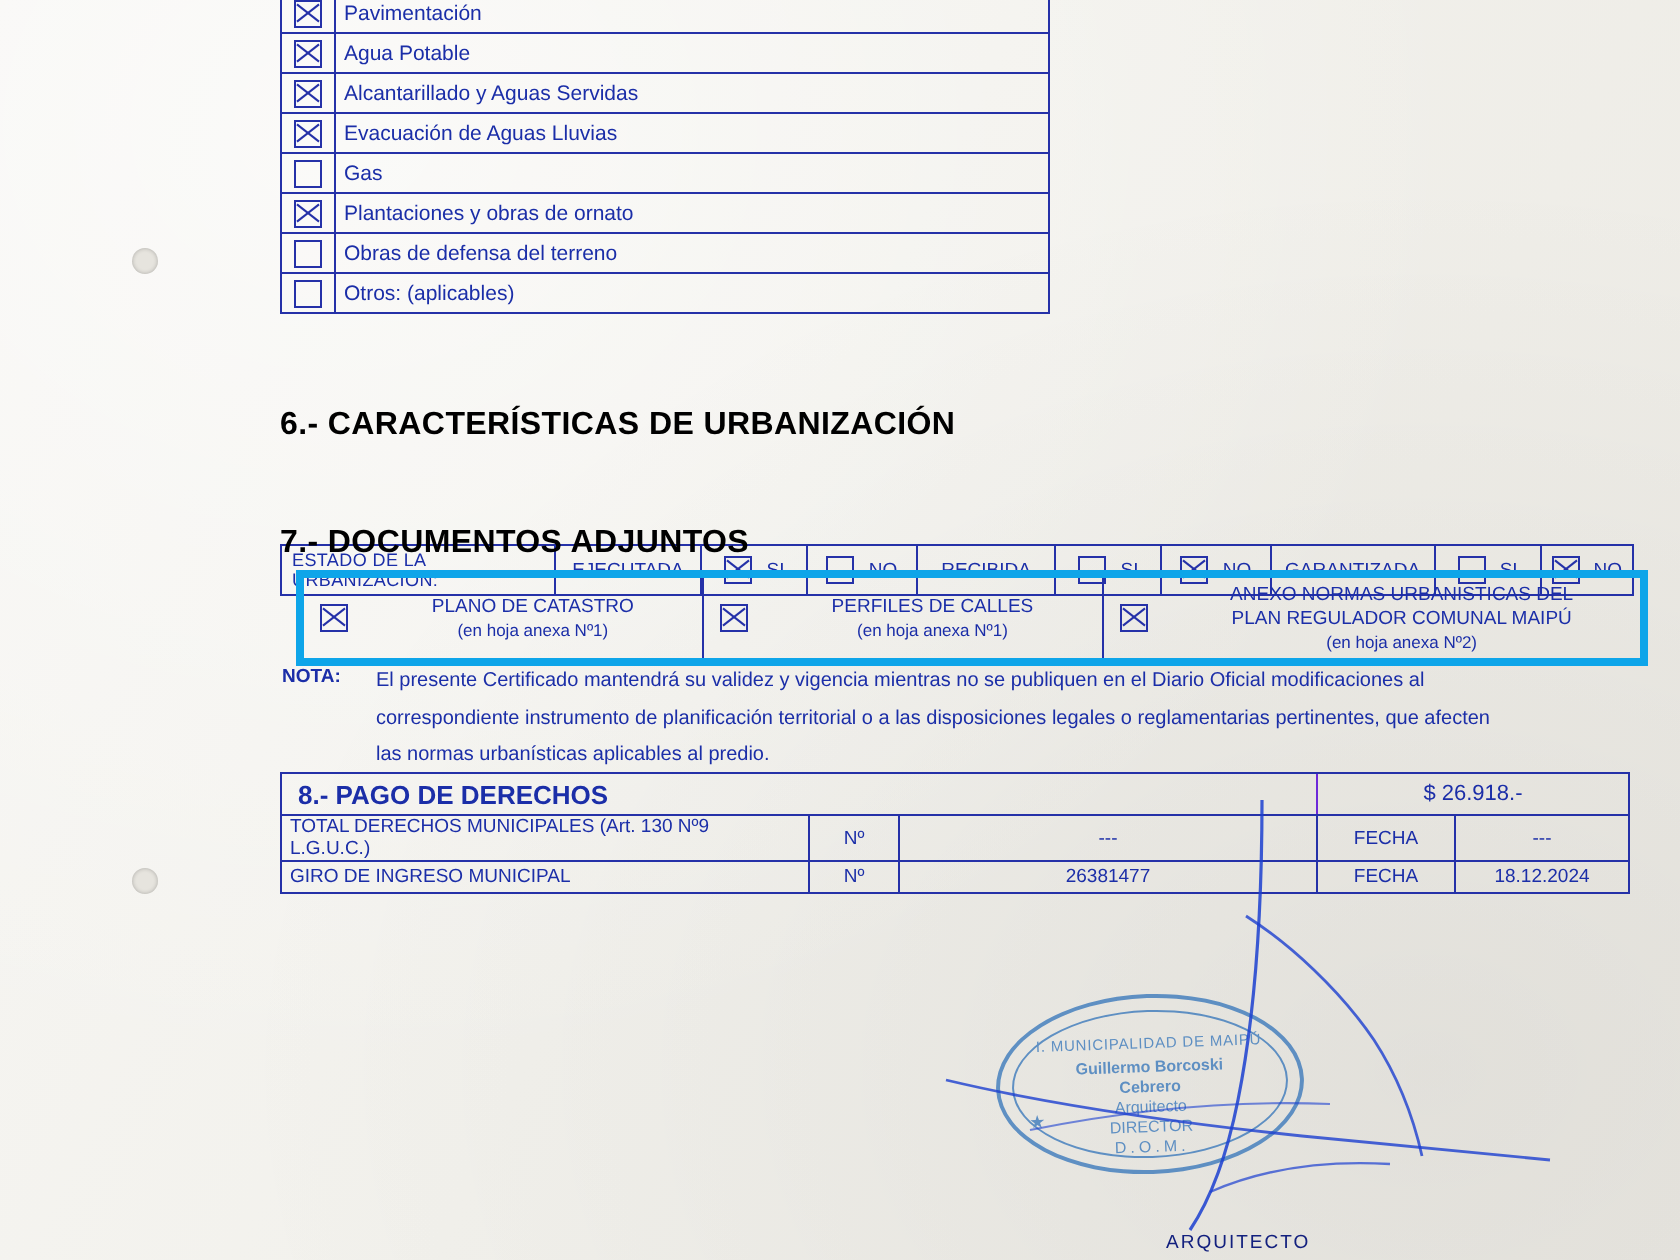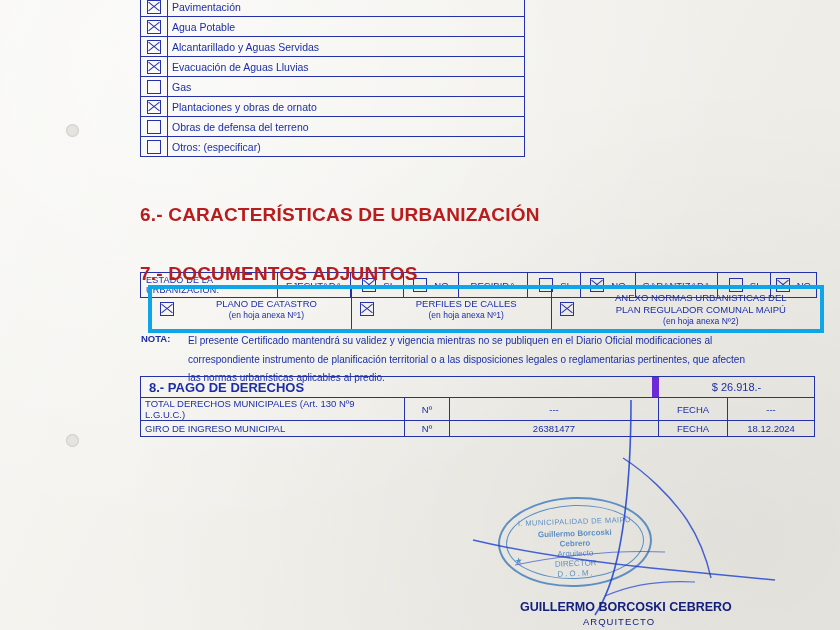--- a/index.html
+++ b/index.html
@@ -47,22 +47,22 @@
     position:relative;vertical-align:middle;background:transparent;
   }
   .box.x:before,.box.x:after{
     content:"";position:absolute;left:-1px;top:5px;width:14px;height:1px;background:#2531a8;
   }
   .box.x:before{transform:rotate(38deg);}
   .box.x:after{transform:rotate(-38deg);}
 
   
   .sect{
-    position:absolute;font-size:19px;font-weight:bold;letter-spacing:.2px;
-    color:#b91c1c;
+    position:absolute;font-size:16px;font-weight:bold;letter-spacing:.2px;
+    color:#000000;
   }
 
   
   .urb{
     position:absolute;left:140px;top:228px;width:675px;height:24px;
     border:1px solid #2531a8;display:flex;align-items:stretch;font-size:9.5px;margin-top:44px;
   }
   .urb .cell{display:flex;align-items:center;justify-content:center;padding:0 5px;border-right:1px solid #2531a8;}
   .urb .cell:last-child{border-right:none;}
   .urb .lbl{font-size:9px;letter-spacing:.2px;}
@@ -78,26 +78,26 @@
   .docs .col:last-child{border-right:none;}
   .docs .ck{width:30px;display:flex;align-items:center;justify-content:center;}
   .docs .txt{flex:1;text-align:center;line-height:1.25;padding:0 3px;}
   .docs .txt .sub{font-size:8.5px;}
 
   
   .nota-lbl{position:absolute;left:141px;top:333px;font-size:9.5px;font-weight:bold;}
   .nota-txt{position:absolute;left:188px;top:332px;width:630px;font-size:10px;line-height:1.85;}
 
   
-  .pago-wrap{position:absolute;left:140px;top:376px;width:675px;}
+  .pago-wrap{position:absolute;left:140px;top:386px;width:675px;}
   .pago-head{
     display:flex;border:1px solid #2531a8;height:20px;align-items:center;
   }
   .pago-head .t{flex:1;font-size:13px;font-weight:bold;padding-left:8px;}
-  .pago-head .m{width:155px;border-left:7px solid #6d28d9;height:100%;display:flex;align-items:center;justify-content:center;font-size:11px;}
+  .pago-head .m{width:155px;border-left:1px solid #6d28d9;height:100%;display:flex;align-items:center;justify-content:center;font-size:11px;}
   .pago-tbl{border-collapse:collapse;width:675px;margin-top:-1px;}
   .pago-tbl td{border:1px solid #2531a8;font-size:9.5px;height:15px;padding:0 4px;}
   .pago-tbl td.c{text-align:center;}
   .t-desc{width:255px;}
   .t-n{width:36px;}
   .t-val{width:200px;}
   .t-f{width:60px;margin-left:20px;}
 
   
   .sig-name{position:absolute;left:520px;top:600px;font-size:12.5px;font-weight:bold;color:#13207e;}
@@ -168,21 +168,21 @@
         <tr>
           <td class="cbx"><span class="box x"></span></td>
           <td>Plantaciones y obras de ornato</td>
         </tr>
         <tr>
           <td class="cbx"><span class="box"></span></td>
           <td>Obras de defensa del terreno</td>
         </tr>
         <tr>
           <td class="cbx"><span class="box"></span></td>
-          <td>Otros: (especificar)</td>
+          <td>Otros: (aplicables)</td>
         </tr>
       </tbody>
   </table>
 
   <div class="sect" style="left:140px;top:204px;">6.- CARACTERÍSTICAS DE URBANIZACIÓN</div>
 
   <div class="urb">
     <div class="cell lbl" style="width:150px;">ESTADO DE LA URBANIZACIÓN:</div>
 
     <div class="cell" style="width:75px;">EJECUTADA</div>
@@ -301,15 +301,14 @@
   </div>
 
   <svg class="ink" viewBox="0 0 330 225">
     <path d="M176 0 C176 60, 172 110, 164 150 C158 180, 150 200, 140 215" fill="none" stroke="#1b3fd0" stroke-width="1.6" opacity="0.85"></path>
     <path d="M168 58 C190 72, 215 95, 232 120 C245 140, 252 160, 256 178" fill="none" stroke="#1b3fd0" stroke-width="1.4" opacity="0.8"></path>
     <path d="M18 140 C60 150, 120 160, 196 168 C240 172, 280 176, 320 180" fill="none" stroke="#1b3fd0" stroke-width="1.4" opacity="0.8"></path>
     <path d="M60 165 C110 155, 160 150, 210 152" fill="none" stroke="#1b3fd0" stroke-width="1.1" opacity="0.6"></path>
     <path d="M150 196 C175 185, 205 180, 240 182" fill="none" stroke="#1b3fd0" stroke-width="1.2" opacity="0.7"></path>
   </svg>
 
-  <div class="sig-name">GUILLERMO BORCOSKI CEBRERO</div>
   <div class="sig-role">ARQUITECTO</div>
 </div>
 
 </body></html>

